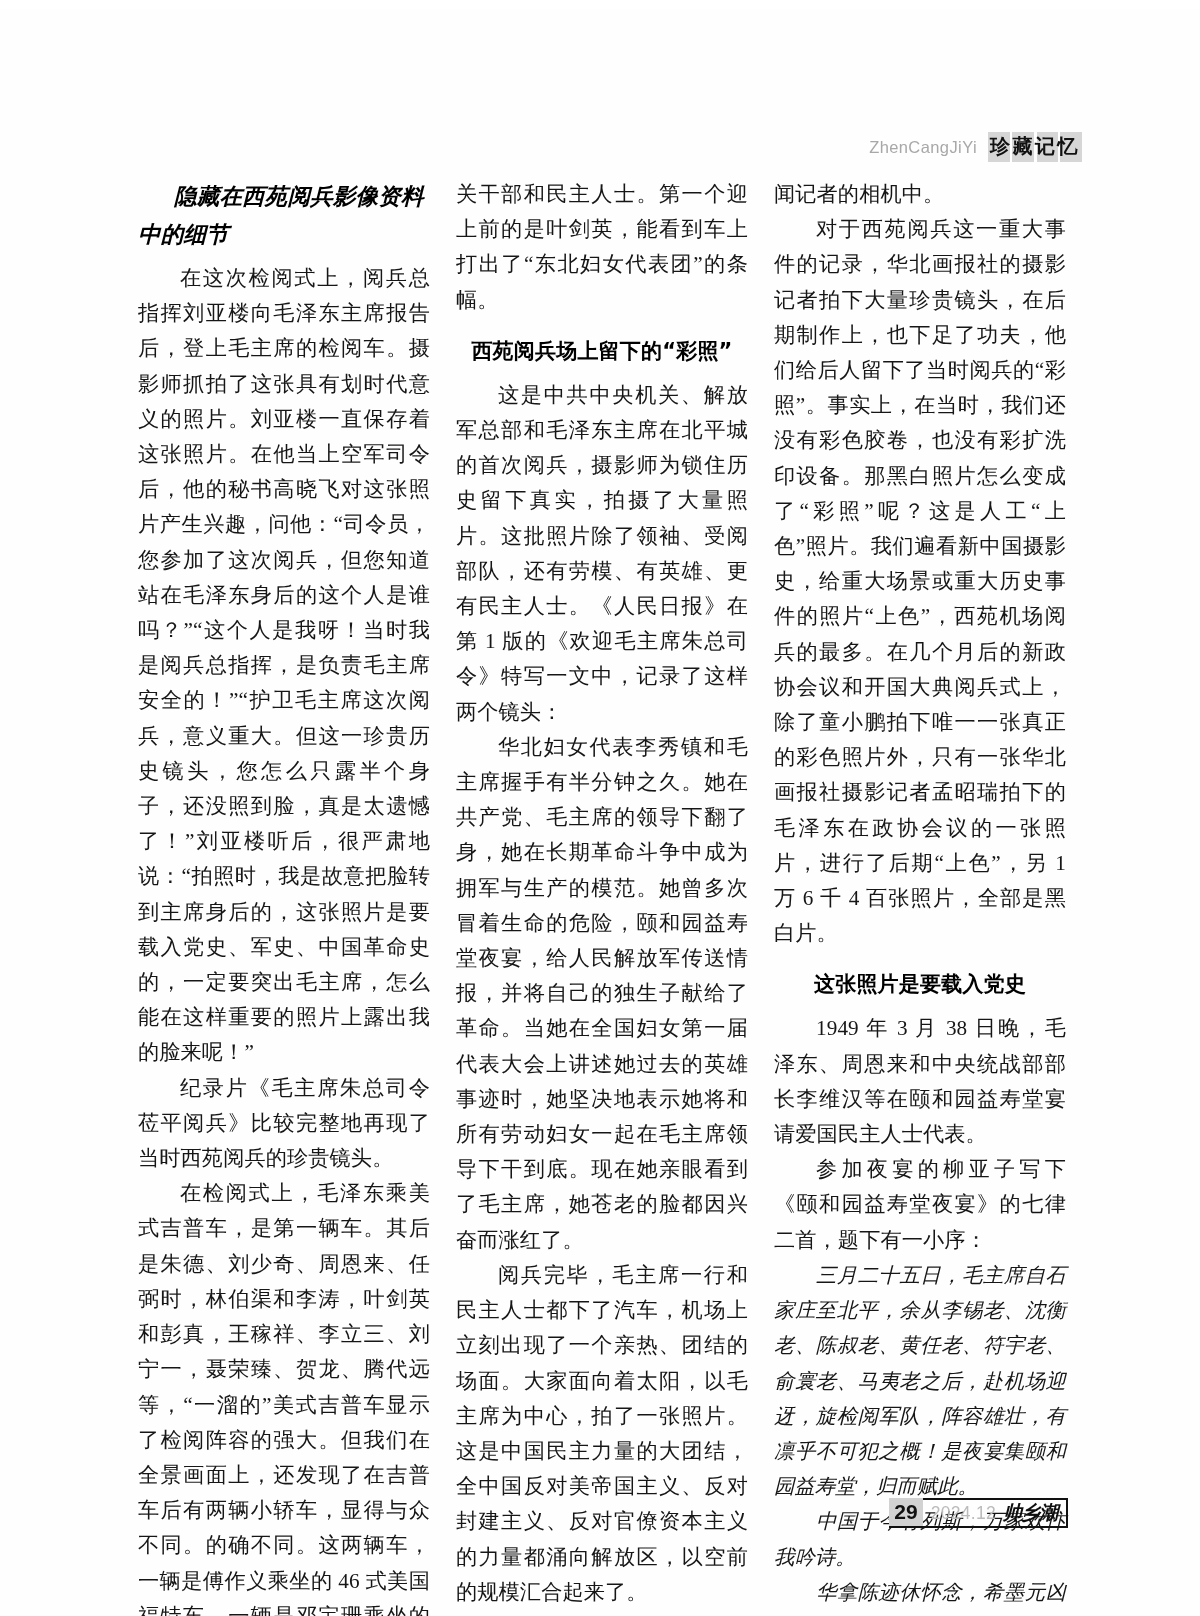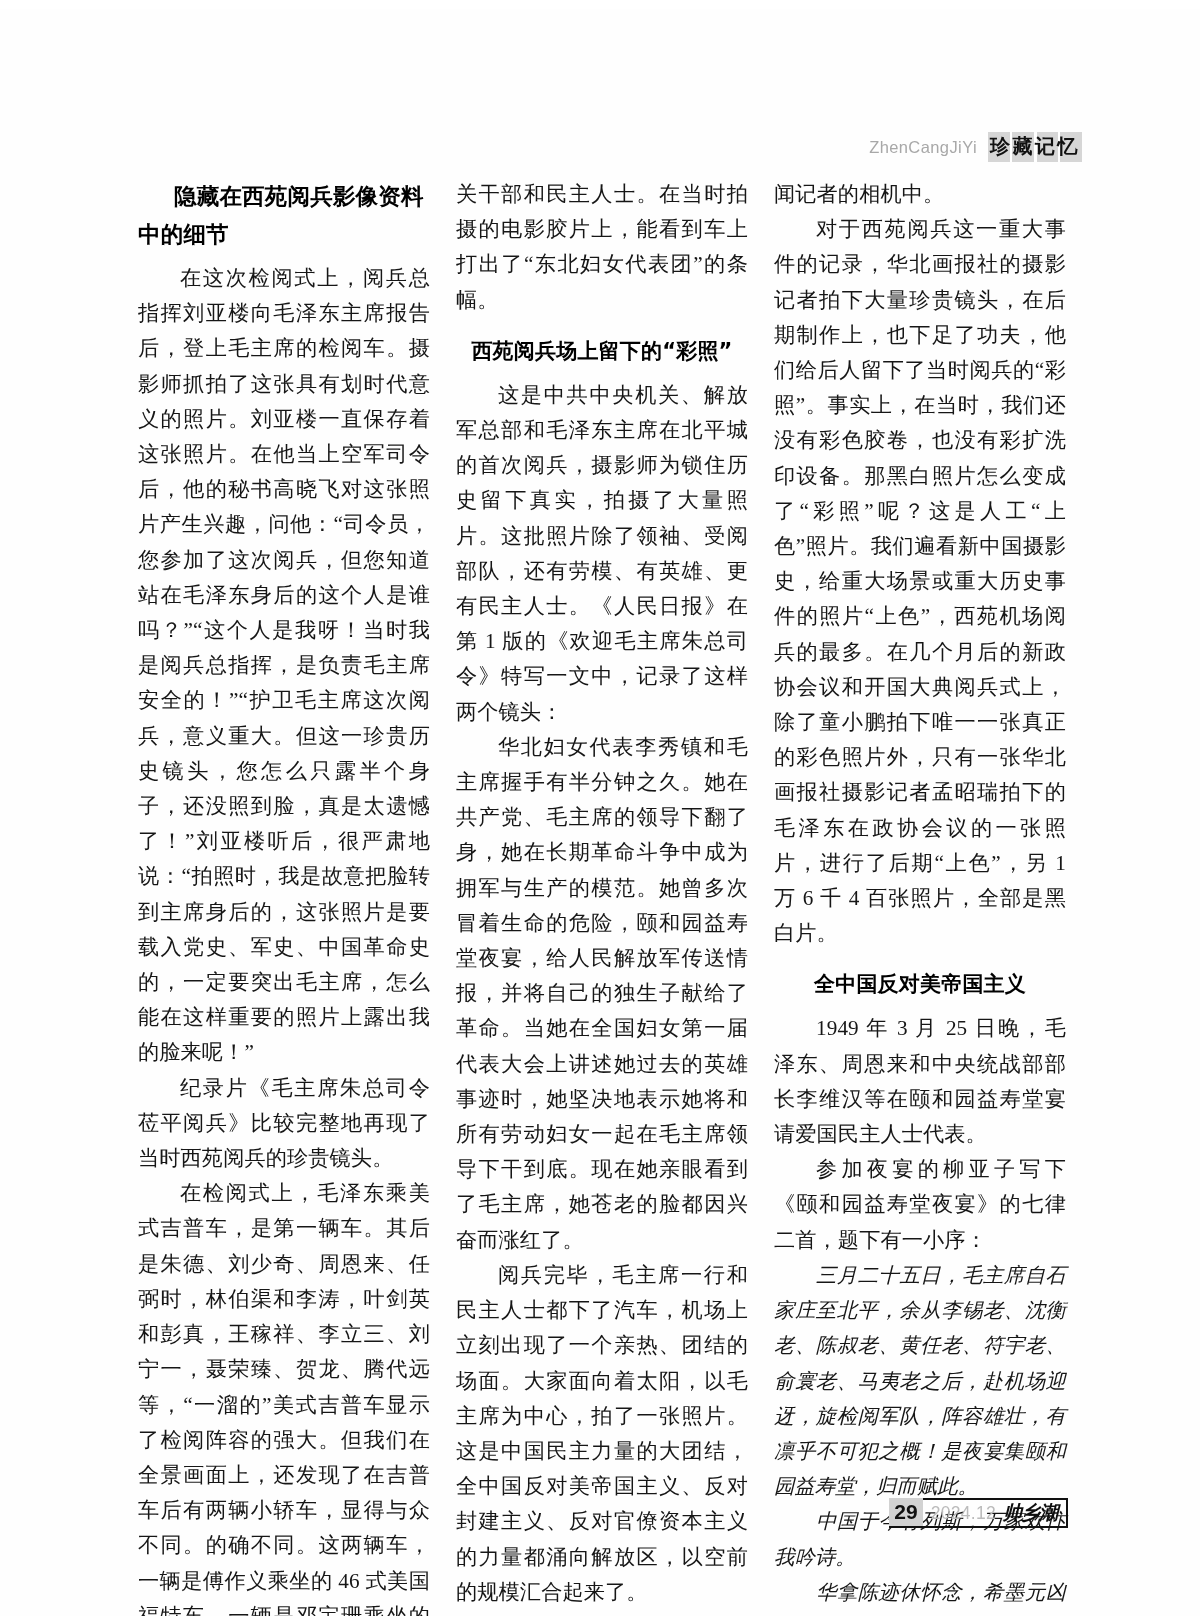--- a/index.html
+++ b/index.html
@@ -80,20 +80,21 @@
     font-weight: bold;
     color: #000000;
     margin: 0;
   }
   h1.article-title {
     font-size: 22.5px;
     line-height: 38px;
     text-indent: 36px;
     letter-spacing: 0.2px;
     margin-bottom: 8px;
+    font-style: italic;
   }
   h2.section-title {
     font-size: 21px;
     line-height: 34px;
     text-align: center;
     letter-spacing: 0.2px;
     margin-top: 16px;
     margin-bottom: 10px;
   }
 
@@ -180,33 +181,33 @@
   <div class="columns">
 
     <div class="col">
       <h1 class="article-title">隐藏在西苑阅兵影像资料中的细节</h1>
       <p class="para">在这次检阅式上，阅兵总指挥刘亚楼向毛泽东主席报告后，登上毛主席的检阅车。摄影师抓拍了这张具有划时代意义的照片。刘亚楼一直保存着这张照片。在他当上空军司令后，他的秘书高晓飞对这张照片产生兴趣，问他：“司令员，您参加了这次阅兵，但您知道站在毛泽东身后的这个人是谁吗？”“这个人是我呀！当时我是阅兵总指挥，是负责毛主席安全的！”“护卫毛主席这次阅兵，意义重大。但这一珍贵历史镜头，您怎么只露半个身子，还没照到脸，真是太遗憾了！”刘亚楼听后，很严肃地说：“拍照时，我是故意把脸转到主席身后的，这张照片是要载入党史、军史、中国革命史的，一定要突出毛主席，怎么能在这样重要的照片上露出我的脸来呢！”</p>
       <p class="para">纪录片《毛主席朱总司令莅平阅兵》比较完整地再现了当时西苑阅兵的珍贵镜头。</p>
       <p class="para">在检阅式上，毛泽东乘美式吉普车，是第一辆车。其后是朱德、刘少奇、周恩来、任弼时，林伯渠和李涛，叶剑英和彭真，王稼祥、李立三、刘宁一，聂荣臻、贺龙、腾代远等，“一溜的”美式吉普车显示了检阅阵容的强大。但我们在全景画面上，还发现了在吉普车后有两辆小轿车，显得与众不同。的确不同。这两辆车，一辆是傅作义乘坐的 46 式美国福特车，一辆是邓宝珊乘坐的 39 年的福特车。我们还发现，在检阅车队伍上，最后边是卡车。卡车乘坐的是工农青妇各界代表、党政军机</p>
     </div>
 
     <div class="col">
-      <p class="para noindent">关干部和民主人士。在当时拍摄的电影胶片上，能看到车上打出了“东北妇女代表团”的条幅。</p>
+      <p class="para noindent">关干部和民主人士。第一个迎上前的是叶剑英，能看到车上打出了“东北妇女代表团”的条幅。</p>
       <h2 class="section-title">西苑阅兵场上留下的“彩照”</h2>
       <p class="para">这是中共中央机关、解放军总部和毛泽东主席在北平城的首次阅兵，摄影师为锁住历史留下真实，拍摄了大量照片。这批照片除了领袖、受阅部队，还有劳模、有英雄、更有民主人士。《人民日报》在第 1 版的《欢迎毛主席朱总司令》特写一文中，记录了这样两个镜头：</p>
       <p class="para">华北妇女代表李秀镇和毛主席握手有半分钟之久。她在共产党、毛主席的领导下翻了身，她在长期革命斗争中成为拥军与生产的模范。她曾多次冒着生命的危险，颐和园益寿堂夜宴，给人民解放军传送情报，并将自己的独生子献给了革命。当她在全国妇女第一届代表大会上讲述她过去的英雄事迹时，她坚决地表示她将和所有劳动妇女一起在毛主席领导下干到底。现在她亲眼看到了毛主席，她苍老的脸都因兴奋而涨红了。</p>
       <p class="para">阅兵完毕，毛主席一行和民主人士都下了汽车，机场上立刻出现了一个亲热、团结的场面。大家面向着太阳，以毛主席为中心，拍了一张照片。这是中国民主力量的大团结，全中国反对美帝国主义、反对封建主义、反对官僚资本主义的力量都涌向解放区，以空前的规模汇合起来了。</p>
       <p class="para">我们在当年的纪录片中看到，毛泽东到达西苑机场后，第一个迎上前的是叶剑英。这个镜头留在了电影的胶片上，也留在新</p>
     </div>
 
     <div class="col">
       <p class="para noindent">闻记者的相机中。</p>
       <p class="para">对于西苑阅兵这一重大事件的记录，华北画报社的摄影记者拍下大量珍贵镜头，在后期制作上，也下足了功夫，他们给后人留下了当时阅兵的“彩照”。事实上，在当时，我们还没有彩色胶卷，也没有彩扩洗印设备。那黑白照片怎么变成了“彩照”呢？这是人工“上色”照片。我们遍看新中国摄影史，给重大场景或重大历史事件的照片“上色”，西苑机场阅兵的最多。在几个月后的新政协会议和开国大典阅兵式上，除了童小鹏拍下唯一一张真正的彩色照片外，只有一张华北画报社摄影记者孟昭瑞拍下的毛泽东在政协会议的一张照片，进行了后期“上色”，另 1 万 6 千 4 百张照片，全部是黑白片。</p>
-      <h2 class="section-title">全中国反对美帝国主义</h2>
-      <p class="para">1949 年 3 月 25 日晚，毛泽东、周恩来和中央统战部部长李维汉等在颐和园益寿堂宴请爱国民主人士代表。</p>
+      <h2 class="section-title">这张照片是要载入党史</h2>
+      <p class="para">1949 年 3 月 38 日晚，毛泽东、周恩来和中央统战部部长李维汉等在颐和园益寿堂宴请爱国民主人士代表。</p>
       <p class="para">参加夜宴的柳亚子写下《颐和园益寿堂夜宴》的七律二首，题下有一小序：</p>
       <p class="kai">三月二十五日，毛主席自石家庄至北平，余从李锡老、沈衡老、陈叔老、黄任老、符宇老、俞寰老、马夷老之后，赴机场迎迓，旋检阅军队，阵容雄壮，有凛乎不可犯之概！是夜宴集颐和园益寿堂，归而赋此。</p>
       <p class="kai">中国于今有列斯，万家欢忭我吟诗。</p>
       <p class="kai">华拿陈迹休怀念，希墨元凶要荡夷。</p>
 
     </div>
 
   </div>
 
   <div class="footer">

